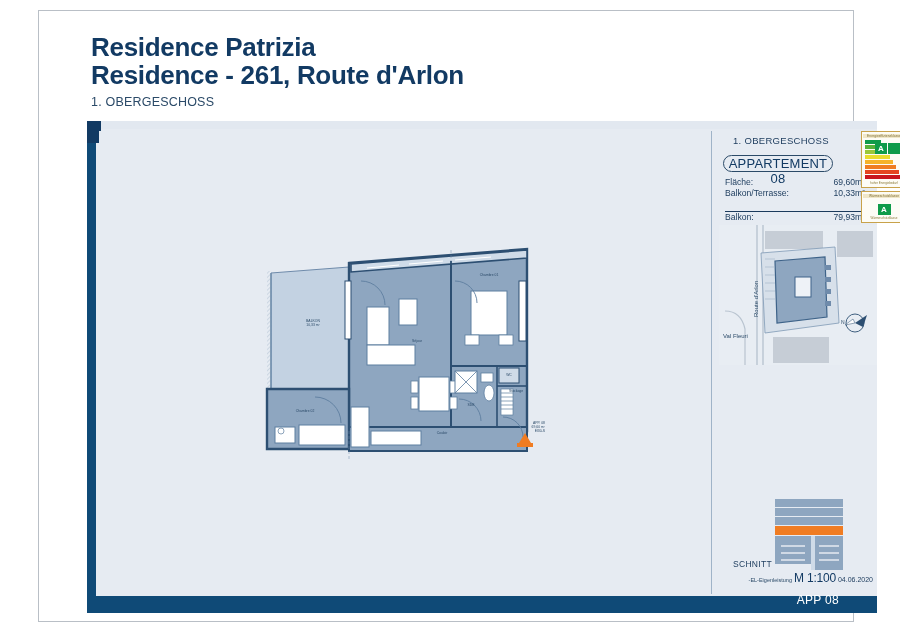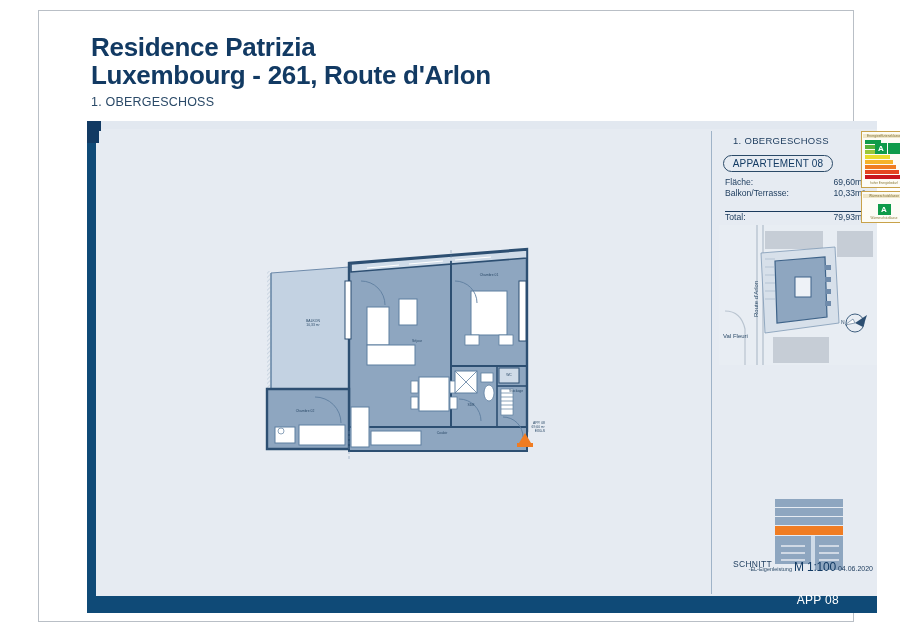--- a/index.html
+++ b/index.html
@@ -25,21 +25,21 @@
 
   
   #plan-area{position:absolute;left:60px;top:120px;width:612px;height:463px;
              background:#e6ebf2;overflow:hidden;}
   #plan-divider{position:absolute;left:672px;top:120px;width:1px;height:463px;background:#9fb3c8;}
 
   
   #info{position:absolute;left:676px;top:118px;width:162px;height:467px;background:#e6ebf2;}
   .info-floor{position:absolute;left:18px;top:6px;font-size:9.5px;color:#1b3a5c;letter-spacing:.3px;}
   .appbadge{position:absolute;left:8px;top:26px;width:108px;height:15px;border:1px solid #2b4a68;
-            border-radius:9px;font-size:10px;text-align:center;line-height:15px;letter-spacing:.2px;color:#123a63;}
+            border-radius:9px;font-size:13px;text-align:center;line-height:15px;letter-spacing:.2px;color:#123a63;}
   .areas{position:absolute;left:10px;top:48px;width:140px;font-size:8.6px;color:#1b3a5c;}
   .arow{display:flex;justify-content:space-between;line-height:11px;gap:34px;}
   .arow.underline{border-bottom:1px solid #1b3a5c;padding-bottom:12px;}
 
   
   .energy{position:absolute;left:146px;top:2px;width:54px;}
   .elabel{width:46px;border:1px solid #c8a24a;background:#fdfcf6;padding:2px 1px;box-sizing:border-box;}
   .ecap{font-size:3.2px;text-align:center;color:#7a6a33;background:#f0e7c8;letter-spacing:.1px;}
   .ebars{padding:2px 2px 1px 2px;}
   .ebar{height:4px;margin-bottom:1px;position:relative;}
@@ -56,36 +56,36 @@
   #site{position:absolute;left:4px;top:96px;width:158px;height:140px;background:#e8edf3;overflow:hidden;}
   .street-label{position:absolute;font-size:6px;color:#2b4a68;}
   .rot90{transform:rotate(-90deg);transform-origin:left top;white-space:nowrap;}
 
   
   #grundriss{position:absolute;left:4px;top:244px;width:158px;height:120px;overflow:hidden;}
   #schnitt{position:absolute;left:16px;top:368px;width:158px;height:95px;overflow:hidden;text-decoration:underline;}
   .keycap{position:absolute;font-size:8.5px;color:#1b3a5c;letter-spacing:.3px;}
 
   
-  .footer{position:absolute;right:4px;bottom:22px;display:flex;align-items:baseline;gap:2px;}
+  .footer{position:absolute;right:4px;bottom:11px;display:flex;align-items:baseline;gap:2px;}
   .f-small{font-size:5.5px;color:#2b4a68;}
   .f-scale{font-size:12px;color:#123a63;letter-spacing:-.2px;}
   .f-date{font-size:7px;color:#1b3a5c;}
   .appno{position:absolute;right:4px;bottom:5px;font-size:12px;color:#ffffff;letter-spacing:.3px;}
 
   .rlabel{position:absolute;font-size:3.4px;color:#2b4a68;white-space:nowrap;text-align:center;}
 </style>
 </head>
 <body>
 
 <div id="page">
 
   <div id="header">
     <div class="title1">Residence Patrizia</div>
-    <div class="title2">Luxembourg - 261, Route d'Arlon</div>
+    <div class="title2">Residence - 261, Route d'Arlon</div>
     <div class="subtitle">1. OBERGESCHOSS</div>
   </div>
 
   <div id="frame"></div>
   <div id="frame-inner"></div>
   <div id="frame-left"></div>
   <div id="frame-bottom"></div>
   <div id="frame-tab"></div>
   <div id="plan-divider"></div>
 
@@ -201,21 +201,21 @@
     <div class="areas">
       <div class="arow">
         <span>Fläche:</span>
         <span>69,60m²</span>
       </div>
       <div class="arow underline">
         <span>Balkon/Terrasse:</span>
         <span>10,33m²</span>
       </div>
       <div class="arow">
-        <span>Total:</span>
+        <span>Balkon:</span>
         <span>79,93m²</span>
       </div>
     </div>
 
     <div class="energy">
       <div class="elabel">
         <div class="ecap">Energieeffizienzklasse</div>
         <div class="ebars" style="position:relative;">
           <div class="ebar" style="width:42%;background:#0f9b4a;"></div>
           <div class="ebar" style="width:50%;background:#57b33a;"></div>

